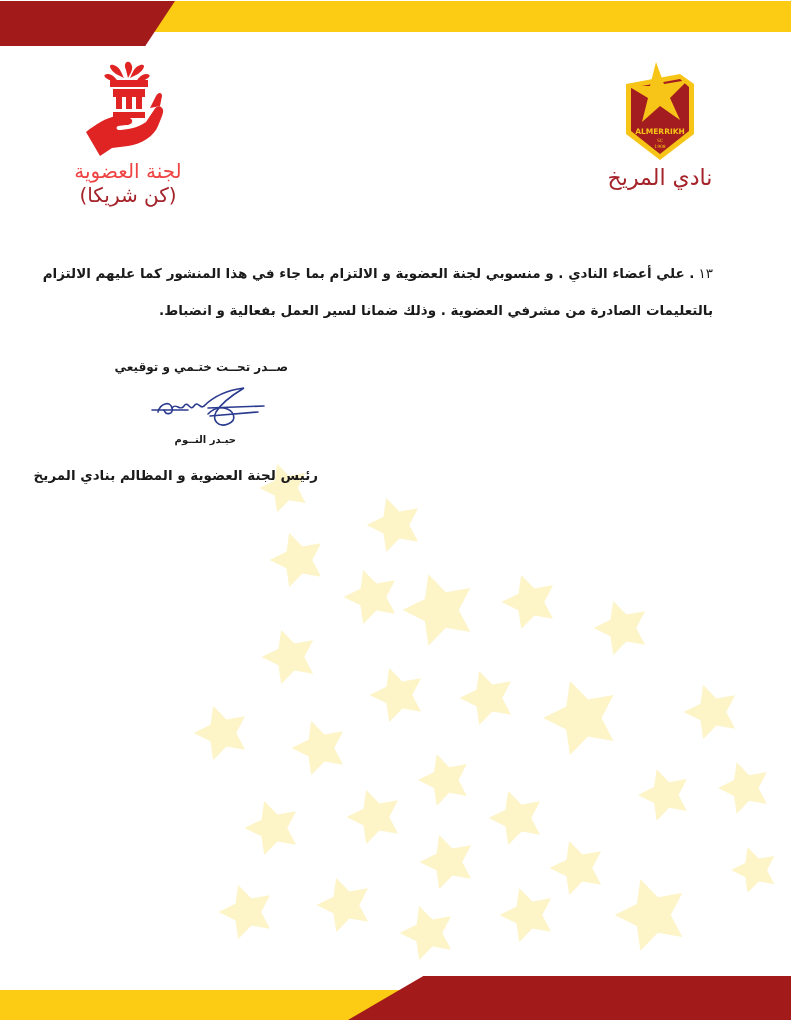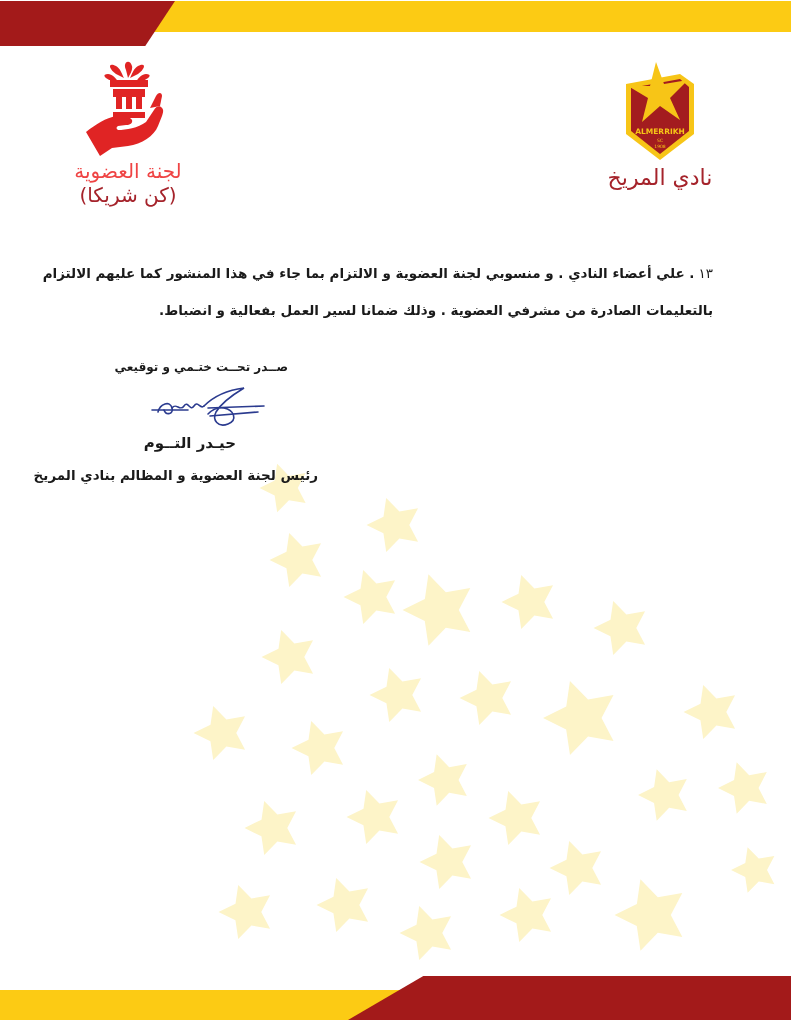--- a/index.html
+++ b/index.html
@@ -160,21 +160,21 @@
   .sig-scribble {
     position: absolute;
     left: 70px;
     top: 26px;
   }
   .sig-name {
     position: absolute;
     right: 82px;
     top: 74px;
     font-weight: bold;
-    font-size: 15px;
+    font-size: 10px;
     white-space: nowrap;
   }
   .sig-title {
     position: absolute;
     right: 0;
     top: 107px;
     font-weight: bold;
     font-size: 13.5px;
     white-space: nowrap;
   }

